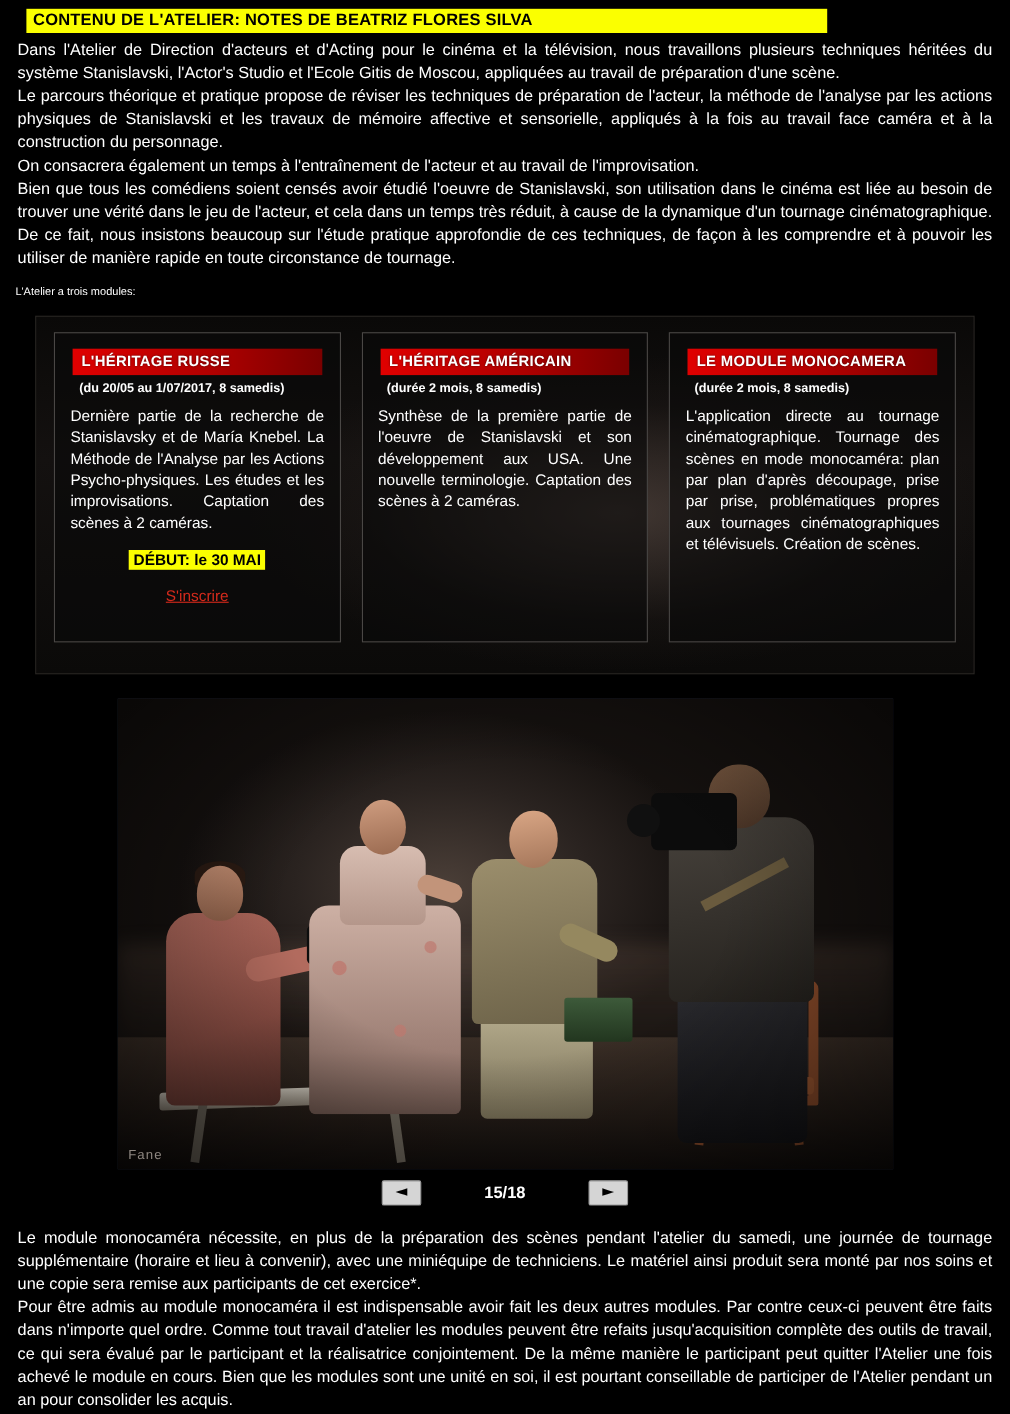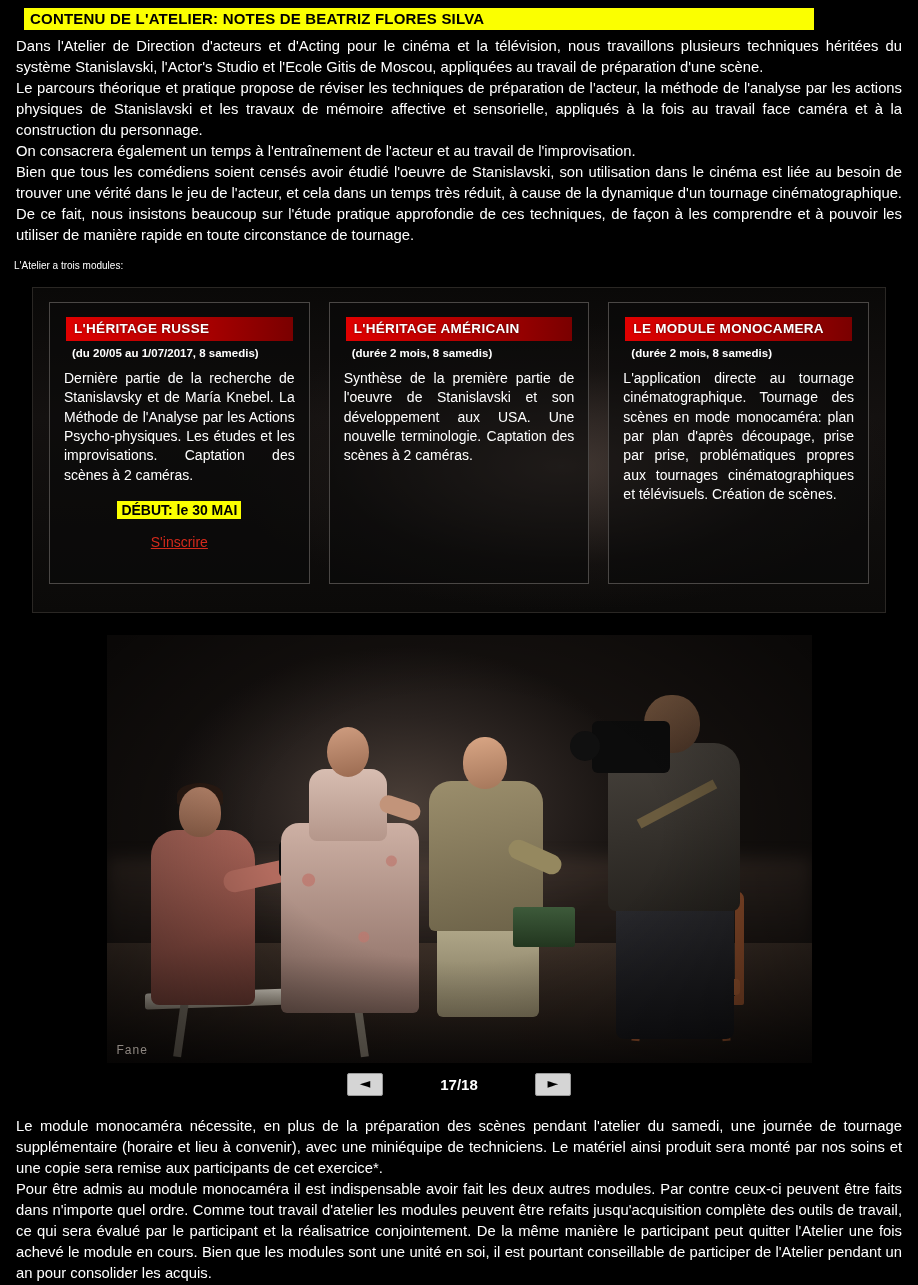--- a/index.html
+++ b/index.html
@@ -26,21 +26,21 @@
   
   .title-banner {
     margin: 8px 0 4px 10px;
     background: #fbff00;
     color: #000;
     display: inline-block;
     font-size: 15px;
     font-weight: bold;
     letter-spacing: 0.2px;
     padding: 2px 6px 3px 6px;
-    width: 790px;
+    width: 728px;
     box-sizing: border-box;
   }
 
   
   .intro {
     font-size: 14.8px;
     line-height: 1.42;
     text-align: justify;
     margin: 2px 0 0 0;
     padding: 0 2px;
@@ -455,21 +455,21 @@
           <div class="cam"></div>
         </div>
 
         <div class="vignette"></div>
       </div>
       <div class="photo-credit">Fane</div>
     </div>
 
     <div class="slideshow-nav">
       <div class="nav-btn">◄</div>
-      <div class="slide-counter">17/18</div>
+      <div class="slide-counter">15/18</div>
       <div class="nav-btn">►</div>
     </div>
   </div>
 
   <div class="footer-text">
     <p>Le module monocaméra nécessite, en plus de la préparation des scènes pendant l'atelier du samedi, une journée de tournage supplémentaire (horaire et lieu à convenir), avec une miniéquipe de techniciens. Le matériel ainsi produit sera monté par nos soins et une copie sera remise aux participants de cet exercice*.</p>
     <p>Pour être admis au module monocaméra il est indispensable avoir fait les deux autres modules. Par contre ceux-ci peuvent être faits dans n'importe quel ordre. Comme tout travail d'atelier les modules peuvent être refaits jusqu'acquisition complète des outils de travail, ce qui sera évalué par le participant et la réalisatrice conjointement. De la même manière le participant peut quitter l'Atelier une fois achevé le module en cours. Bien que les modules sont une unité en soi, il est pourtant conseillable de participer de l'Atelier pendant un an pour consolider les acquis.</p>
   </div>
 
 </div>

